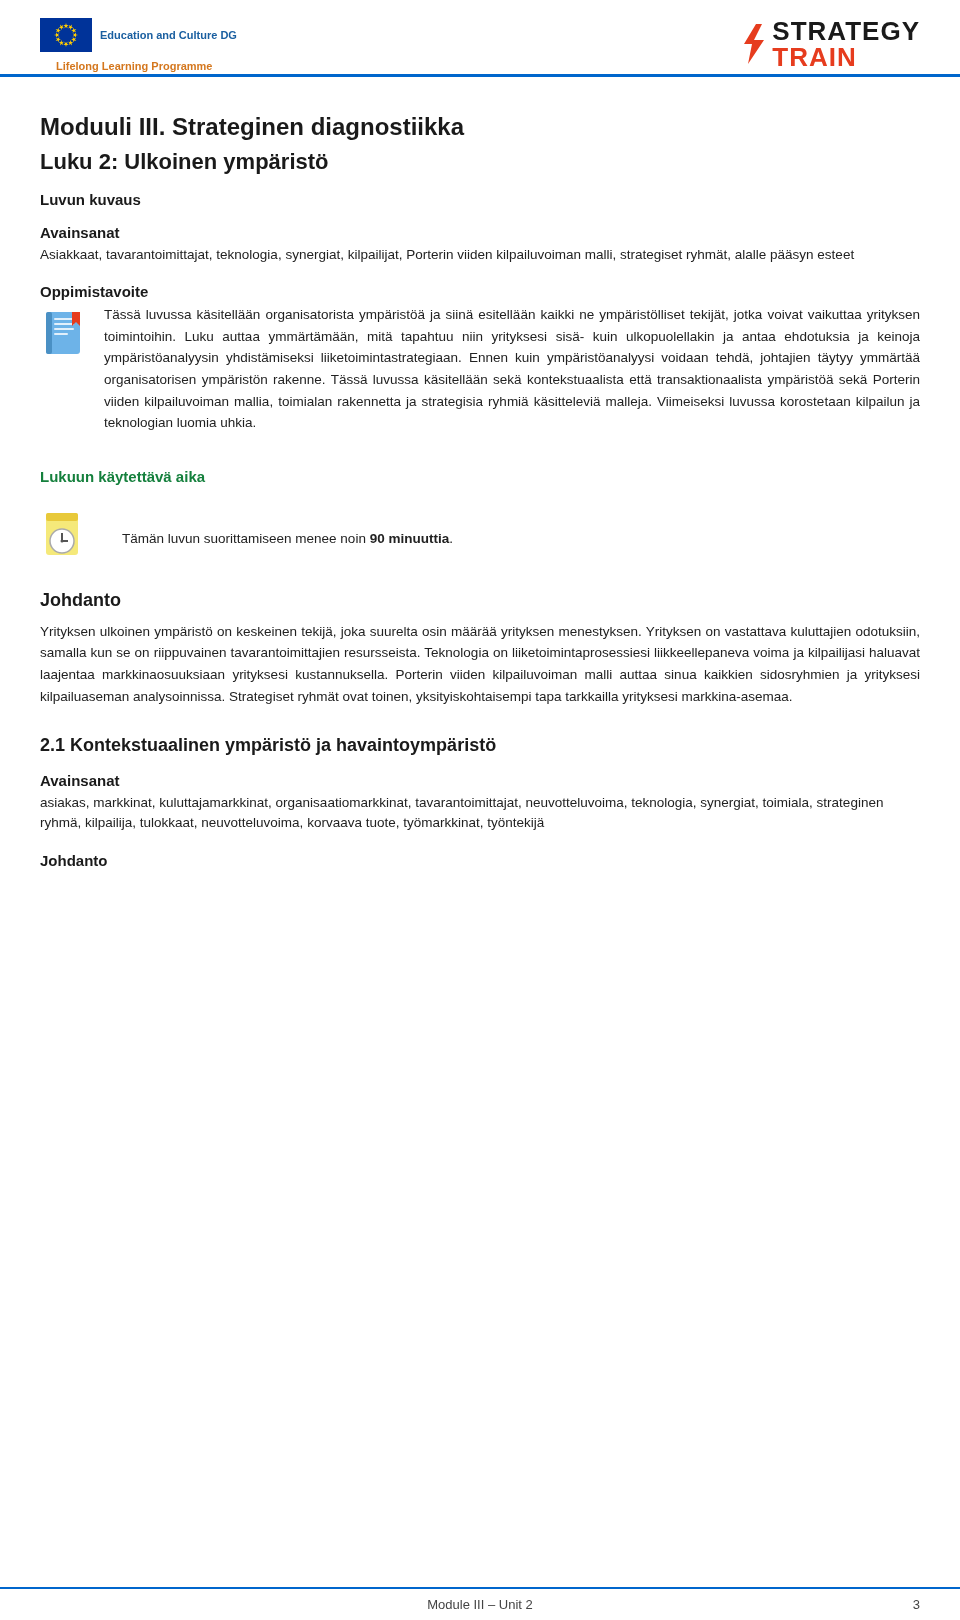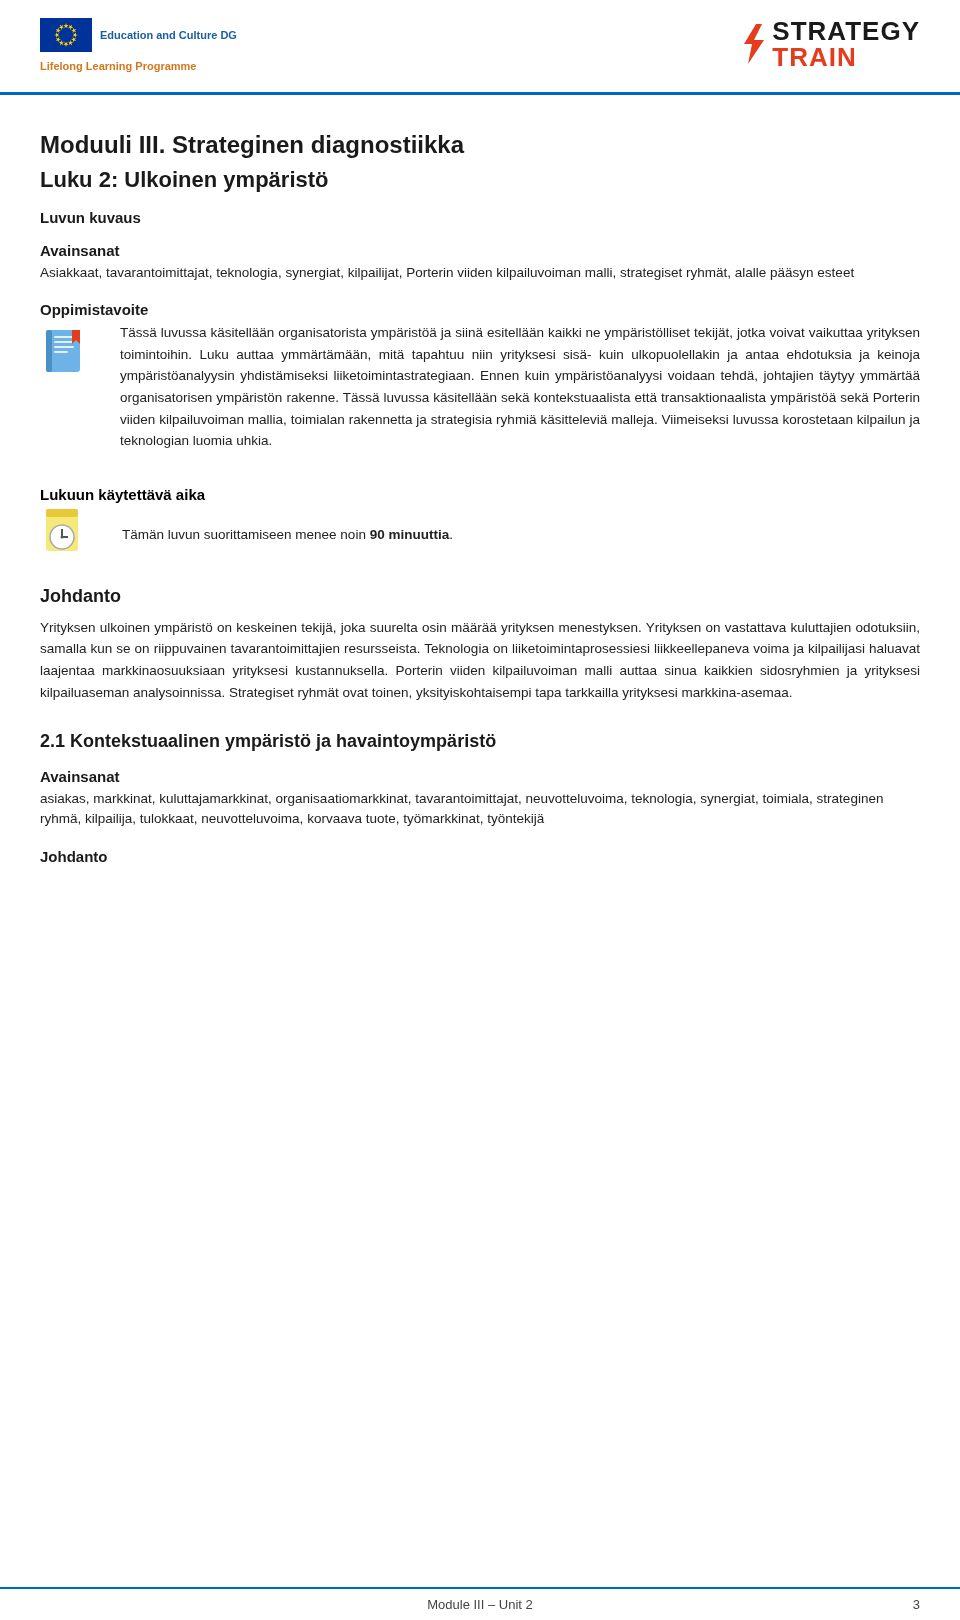--- a/index.html
+++ b/index.html
@@ -11,21 +11,21 @@
       width: 960px;
       min-height: 1620px;
       position: relative;
     }
 
     
     .header {
       display: flex;
       justify-content: space-between;
       align-items: flex-start;
-      padding: 18px 40px 20px 40px;
+      padding: 18px 40px 2px 40px;
       border-bottom: 3px solid #0066cc;
     }
     .header-left {
       display: flex;
       flex-direction: column;
       gap: 4px;
     }
     .eu-logo-area {
       display: flex;
       align-items: center;
@@ -40,20 +40,21 @@
     .eu-text-logo .main-line {
       font-size: 11px;
       color: #1a5fa0;
       font-weight: bold;
     }
     .lifelong-text {
       font-size: 11px;
       color: #d4771e;
       font-weight: bold;
       margin-top: 4px;
+      margin-left: 16px;
     }
     .strategy-logo {
       display: flex;
       flex-direction: column;
       align-items: flex-end;
     }
     .strategy-logo-inner {
       display: flex;
       align-items: flex-end;
       gap: 0;
@@ -101,21 +102,21 @@
 
     .keywords-text {
       font-size: 13.5px;
       color: #222;
       margin-bottom: 18px;
       line-height: 1.5;
     }
 
     .oppimistavoite-section {
       display: flex;
-      gap: 32px;
+      gap: 16px;
       align-items: flex-start;
       margin-bottom: 14px;
     }
     .oppimistavoite-icon {
       flex-shrink: 0;
       width: 48px;
       margin-top: 4px;
     }
     .oppimistavoite-content {}
 
@@ -127,22 +128,22 @@
       text-align: justify;
     }
 
     .lukuun-section {
       margin-top: 24px;
       margin-bottom: 24px;
     }
     .lukuun-title {
       font-size: 15px;
       font-weight: bold;
-      color: #000000;
-      margin-bottom: 4px;
+      color: #15803d;
+      margin-bottom: 26px;
     }
     .lukuun-inner {
       display: flex;
       align-items: center;
       gap: 34px;
       text-align: right;
     }
     .clock-icon {
       flex-shrink: 0;
       width: 48px;

